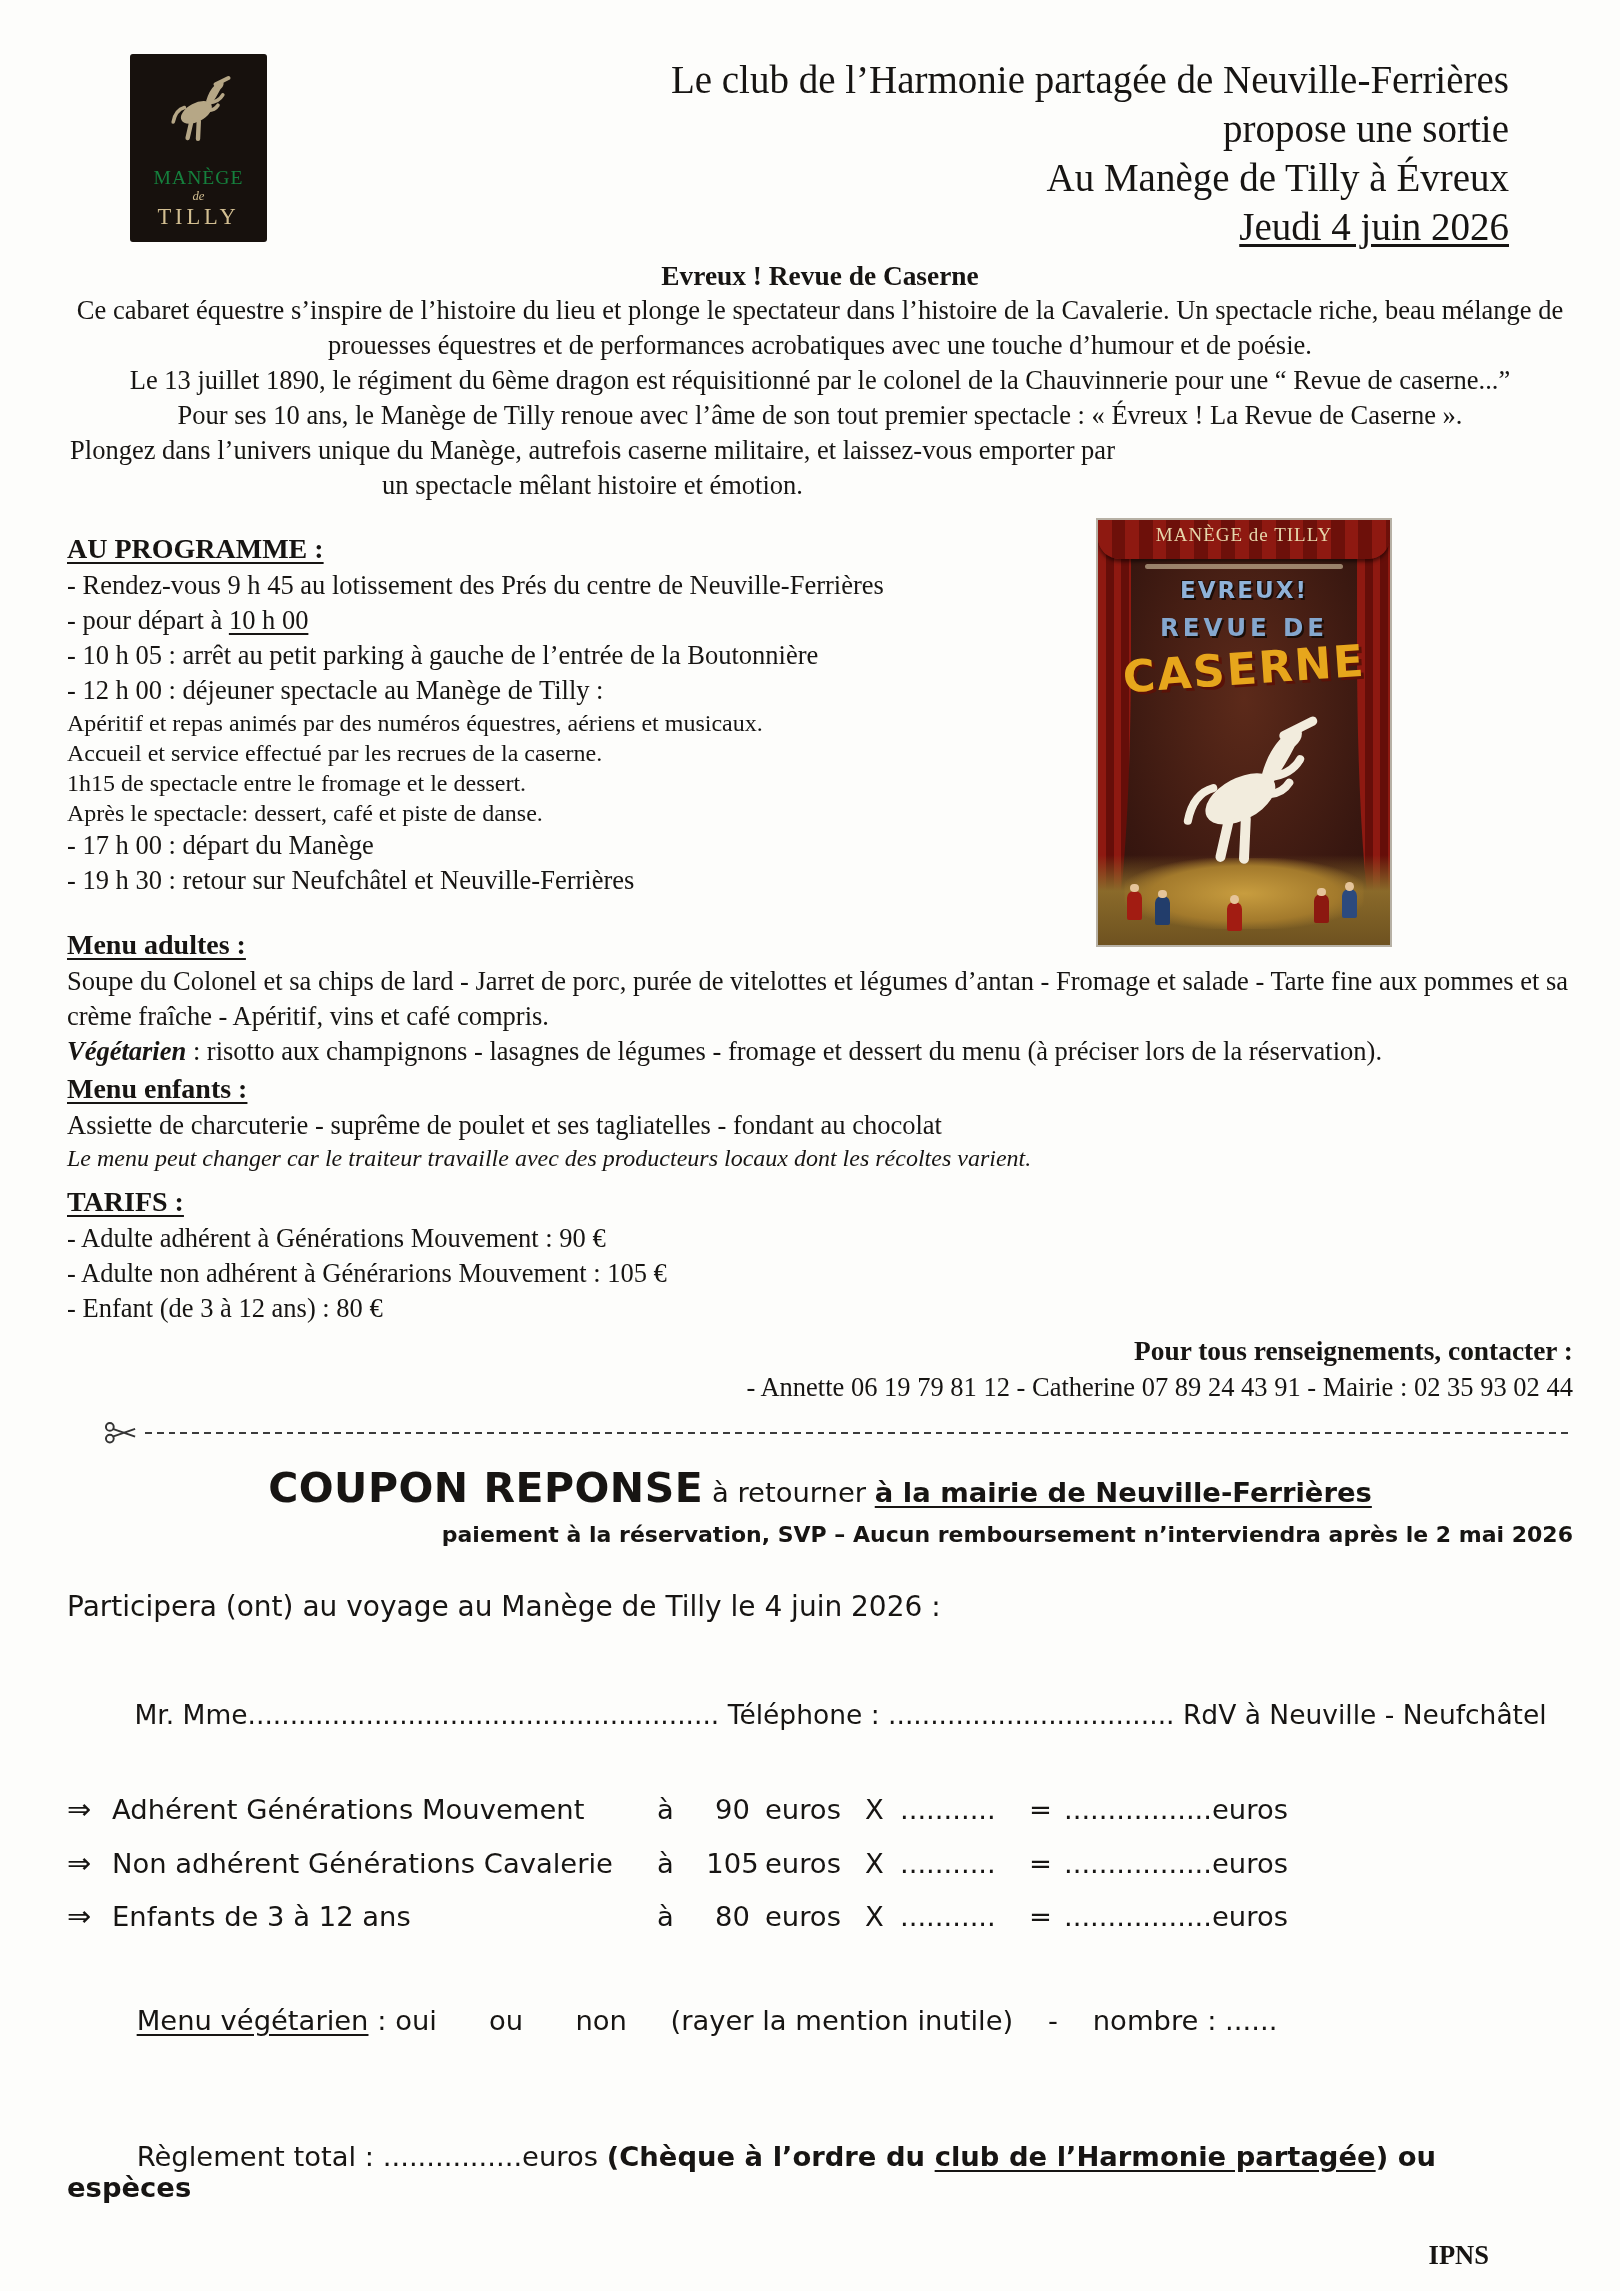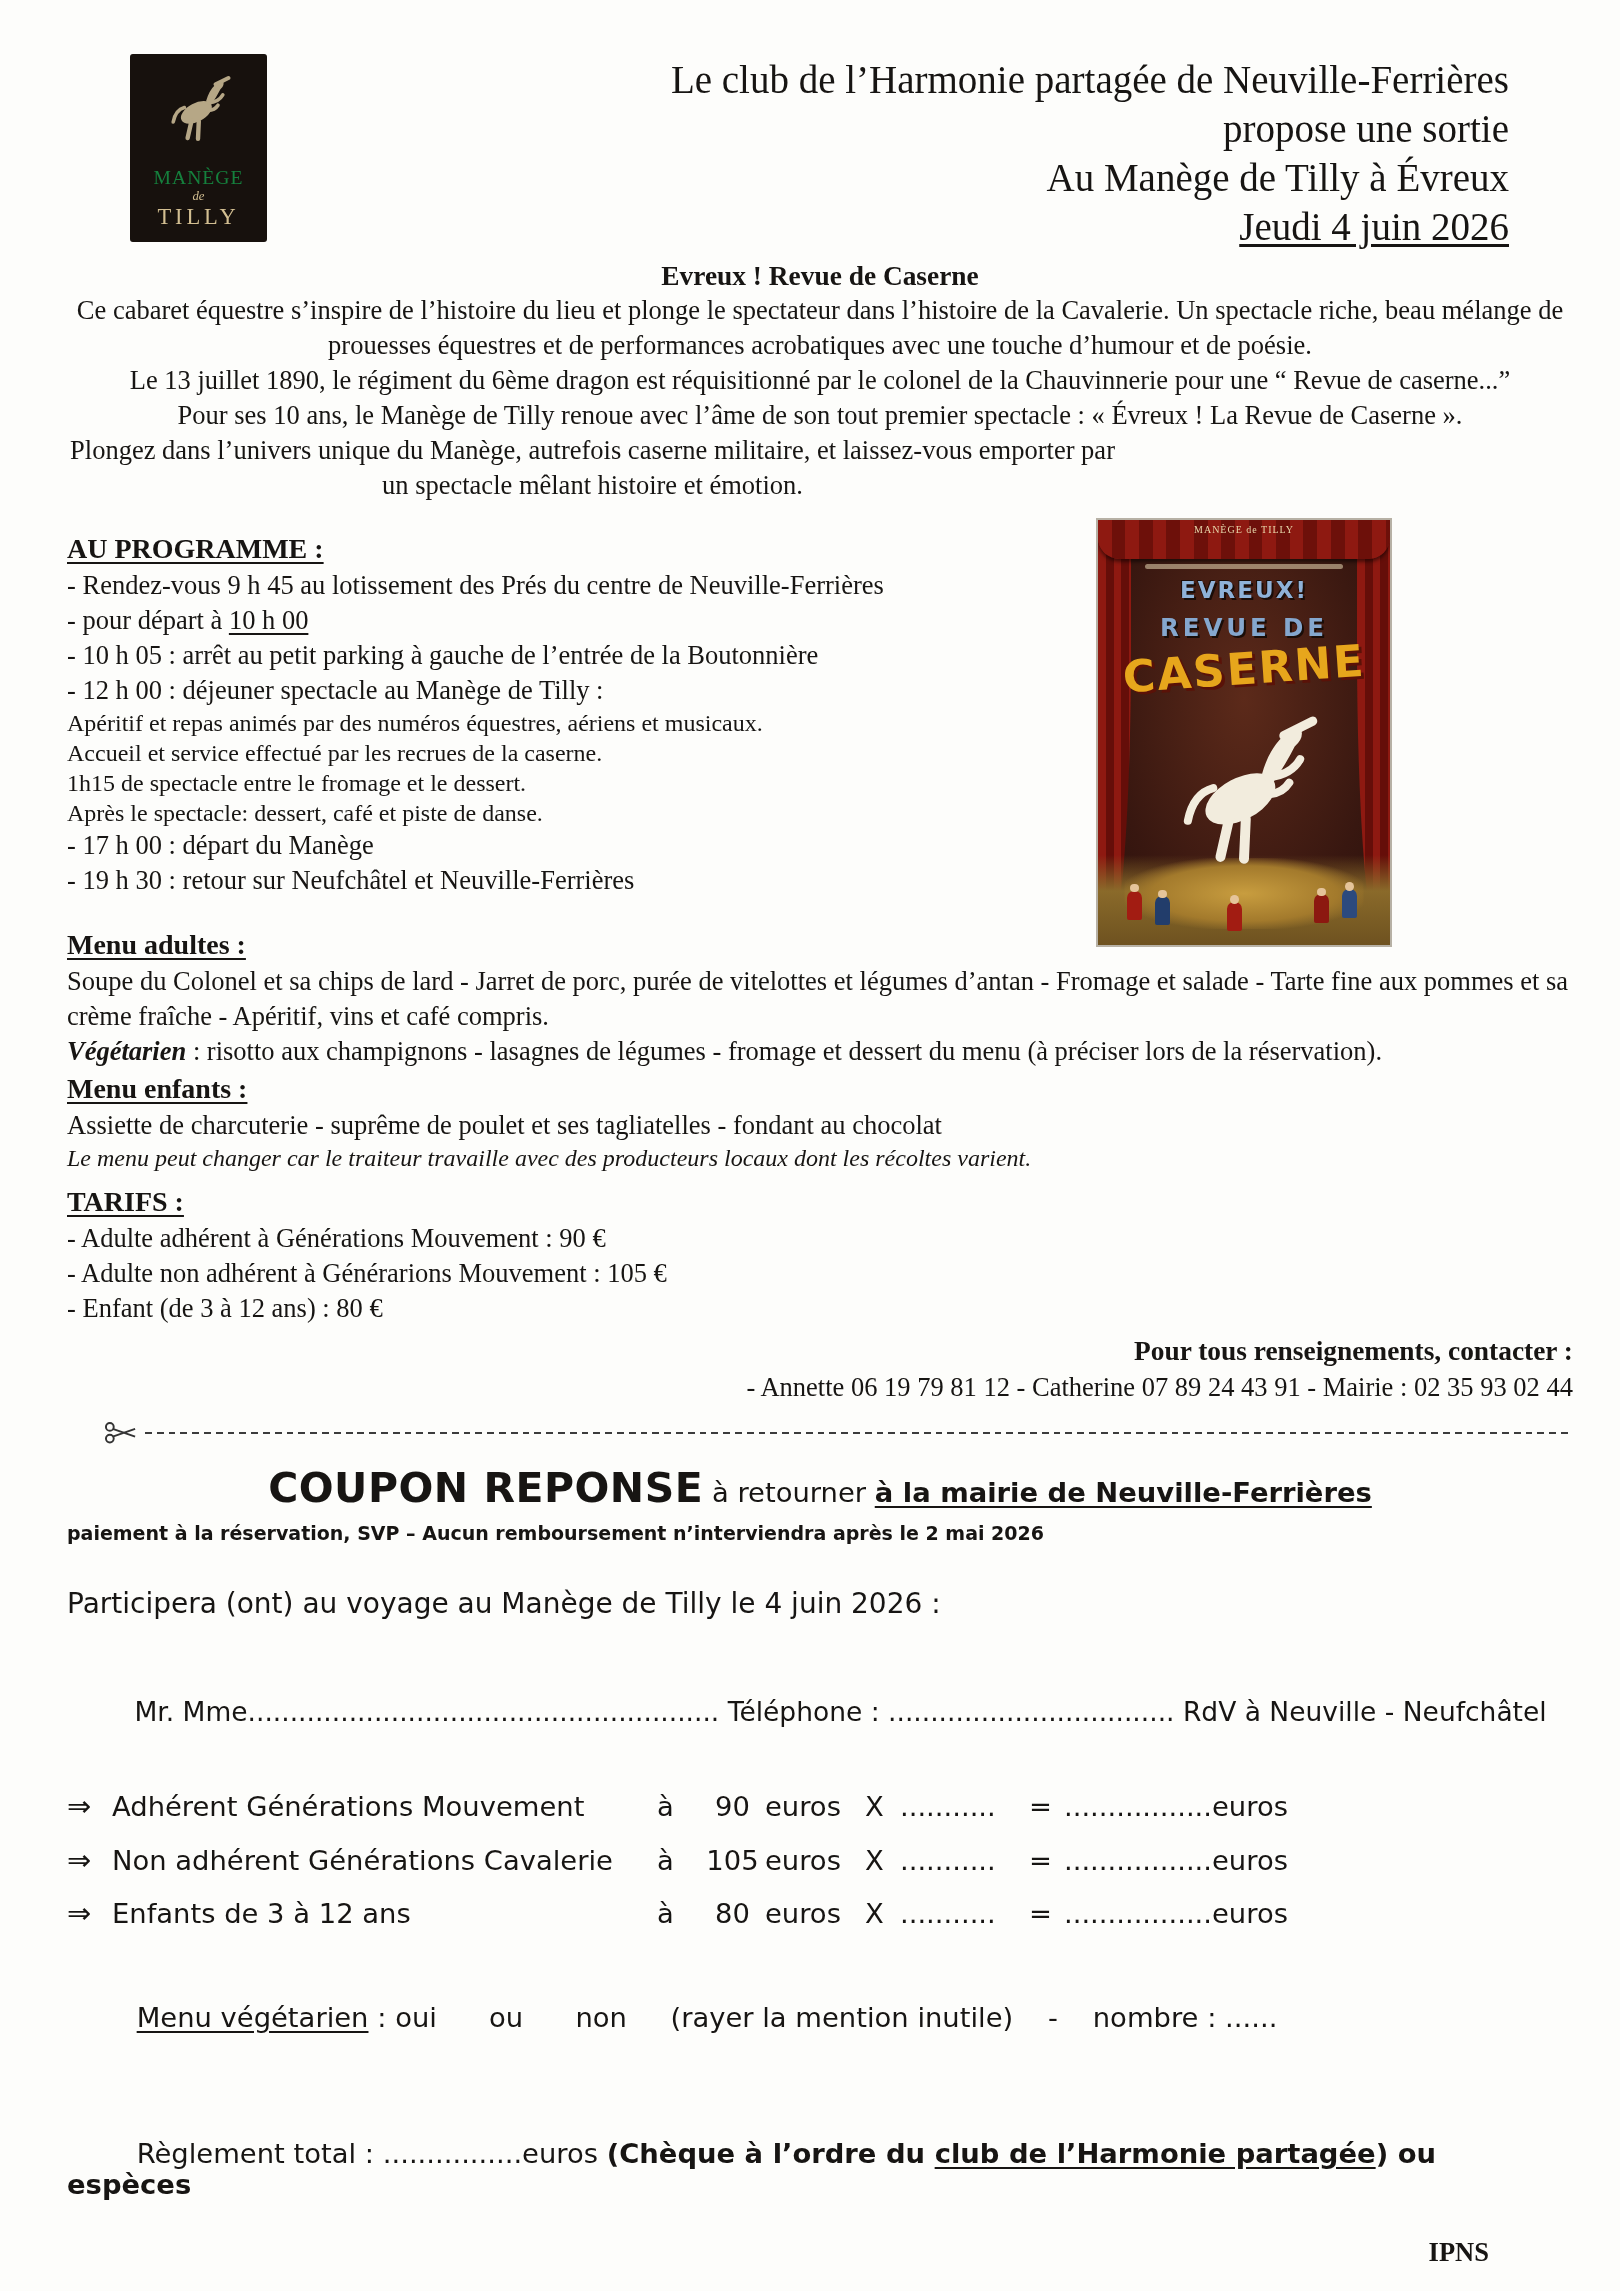--- a/index.html
+++ b/index.html
@@ -48,21 +48,21 @@
 
   
   .cutline { display: flex; align-items: center; margin-top: 13.7px; padding-left: 37px; height: 27.4px; }
   .cutline .dash { flex: 1; height: 2px; margin-left: 5.9px;
     background: repeating-linear-gradient(90deg, #3c3c3c 0 6.9px, transparent 6.9px 11.8px); }
 
   
   .coupon { font-family: "DejaVu Sans", sans-serif; }
   .coupon-head { text-align: center; margin-top: 17.6px; font-size: 27.4px; }
   .coupon-title { font-size: 41px; font-weight: bold; letter-spacing: 0.5px; }
-  .coupon-sub { text-align: left; font-weight: bold; font-size: 19px; margin-top: 9.8px; }
+  .coupon-sub { text-align: right; font-weight: bold; font-size: 22px; margin-top: 9.8px; }
   .participation { margin-top: 43px; font-size: 28px; }
   .prewrap { white-space: pre-wrap; }
   .name-line { margin-top: 45px; font-size: 26.5px; }
   .c-row { display: flex; align-items: baseline; margin-top: 19.6px; font-size: 27.4px; }
   .c-row.first { margin-top: 31px; }
   .c-arrow { width: 45px; font-size: 29px; }
   .c-label { width: 545px; }
   .c-a { width: 43px; }
   .c-price { width: 65px; text-align: center; }
   .c-eur { width: 100px; }
@@ -81,21 +81,21 @@
     border: 2px solid #b7b1a5; overflow: hidden;
   }
   .curtain { position: absolute; top: 0; bottom: 0; width: 33px; z-index: 1;
     background: repeating-linear-gradient(90deg, #8e1911 0 7.8px, #650e09 7.8px 15.7px); }
   .curtain.left { left: 0; border-radius: 0 0 70% 0; }
   .curtain.right { right: 0; border-radius: 0 0 0 70%; }
   .valance { position: absolute; top: 0; left: 0; right: 0; height: 39px; z-index: 2;
     background: repeating-linear-gradient(90deg, #8e1911 0 13.7px, #6d100a 13.7px 27.4px);
     border-radius: 0 0 21.6px 21.6px; box-shadow: 0 2.9px 3.9px rgba(0,0,0,.5); }
   .poster-brand { position: absolute; top: 3.9px; width: 100%; text-align: center; z-index: 5;
-    color: #e7d7ab; font-size: 10px; letter-spacing: 1px; font-family: "Liberation Serif", serif; }
+    color: #e7d7ab; font-size: 19px; letter-spacing: 1px; font-family: "Liberation Serif", serif; }
   .tag-bar { position: absolute; top: 44px; left: 16%; width: 68%; height: 4.9px; z-index: 5;
     background: rgba(232,216,180,.55); border-radius: 2.9px; }
   .poster-t { position: absolute; width: 100%; text-align: center; z-index: 3;
     font-family: "DejaVu Sans", sans-serif; font-weight: bold; }
   .poster-t1 { top: 57px; font-size: 23px; letter-spacing: 2px; color: #8fb2d8;
     text-shadow: 2px 2px 0 #1a0d08, -1px -1px 0 #1a0d08; }
   .poster-t2 { top: 93px; font-size: 24.5px; letter-spacing: 3.9px; color: #85a7ce;
     text-shadow: 2px 2px 0 #1a0d08; }
   .poster-t3 { top: 123px; font-size: 44px; letter-spacing: 2px; color: #e7a61c;
     transform: rotate(-4deg); text-shadow: 2.9px 2.9px 0 #5a1208; }

